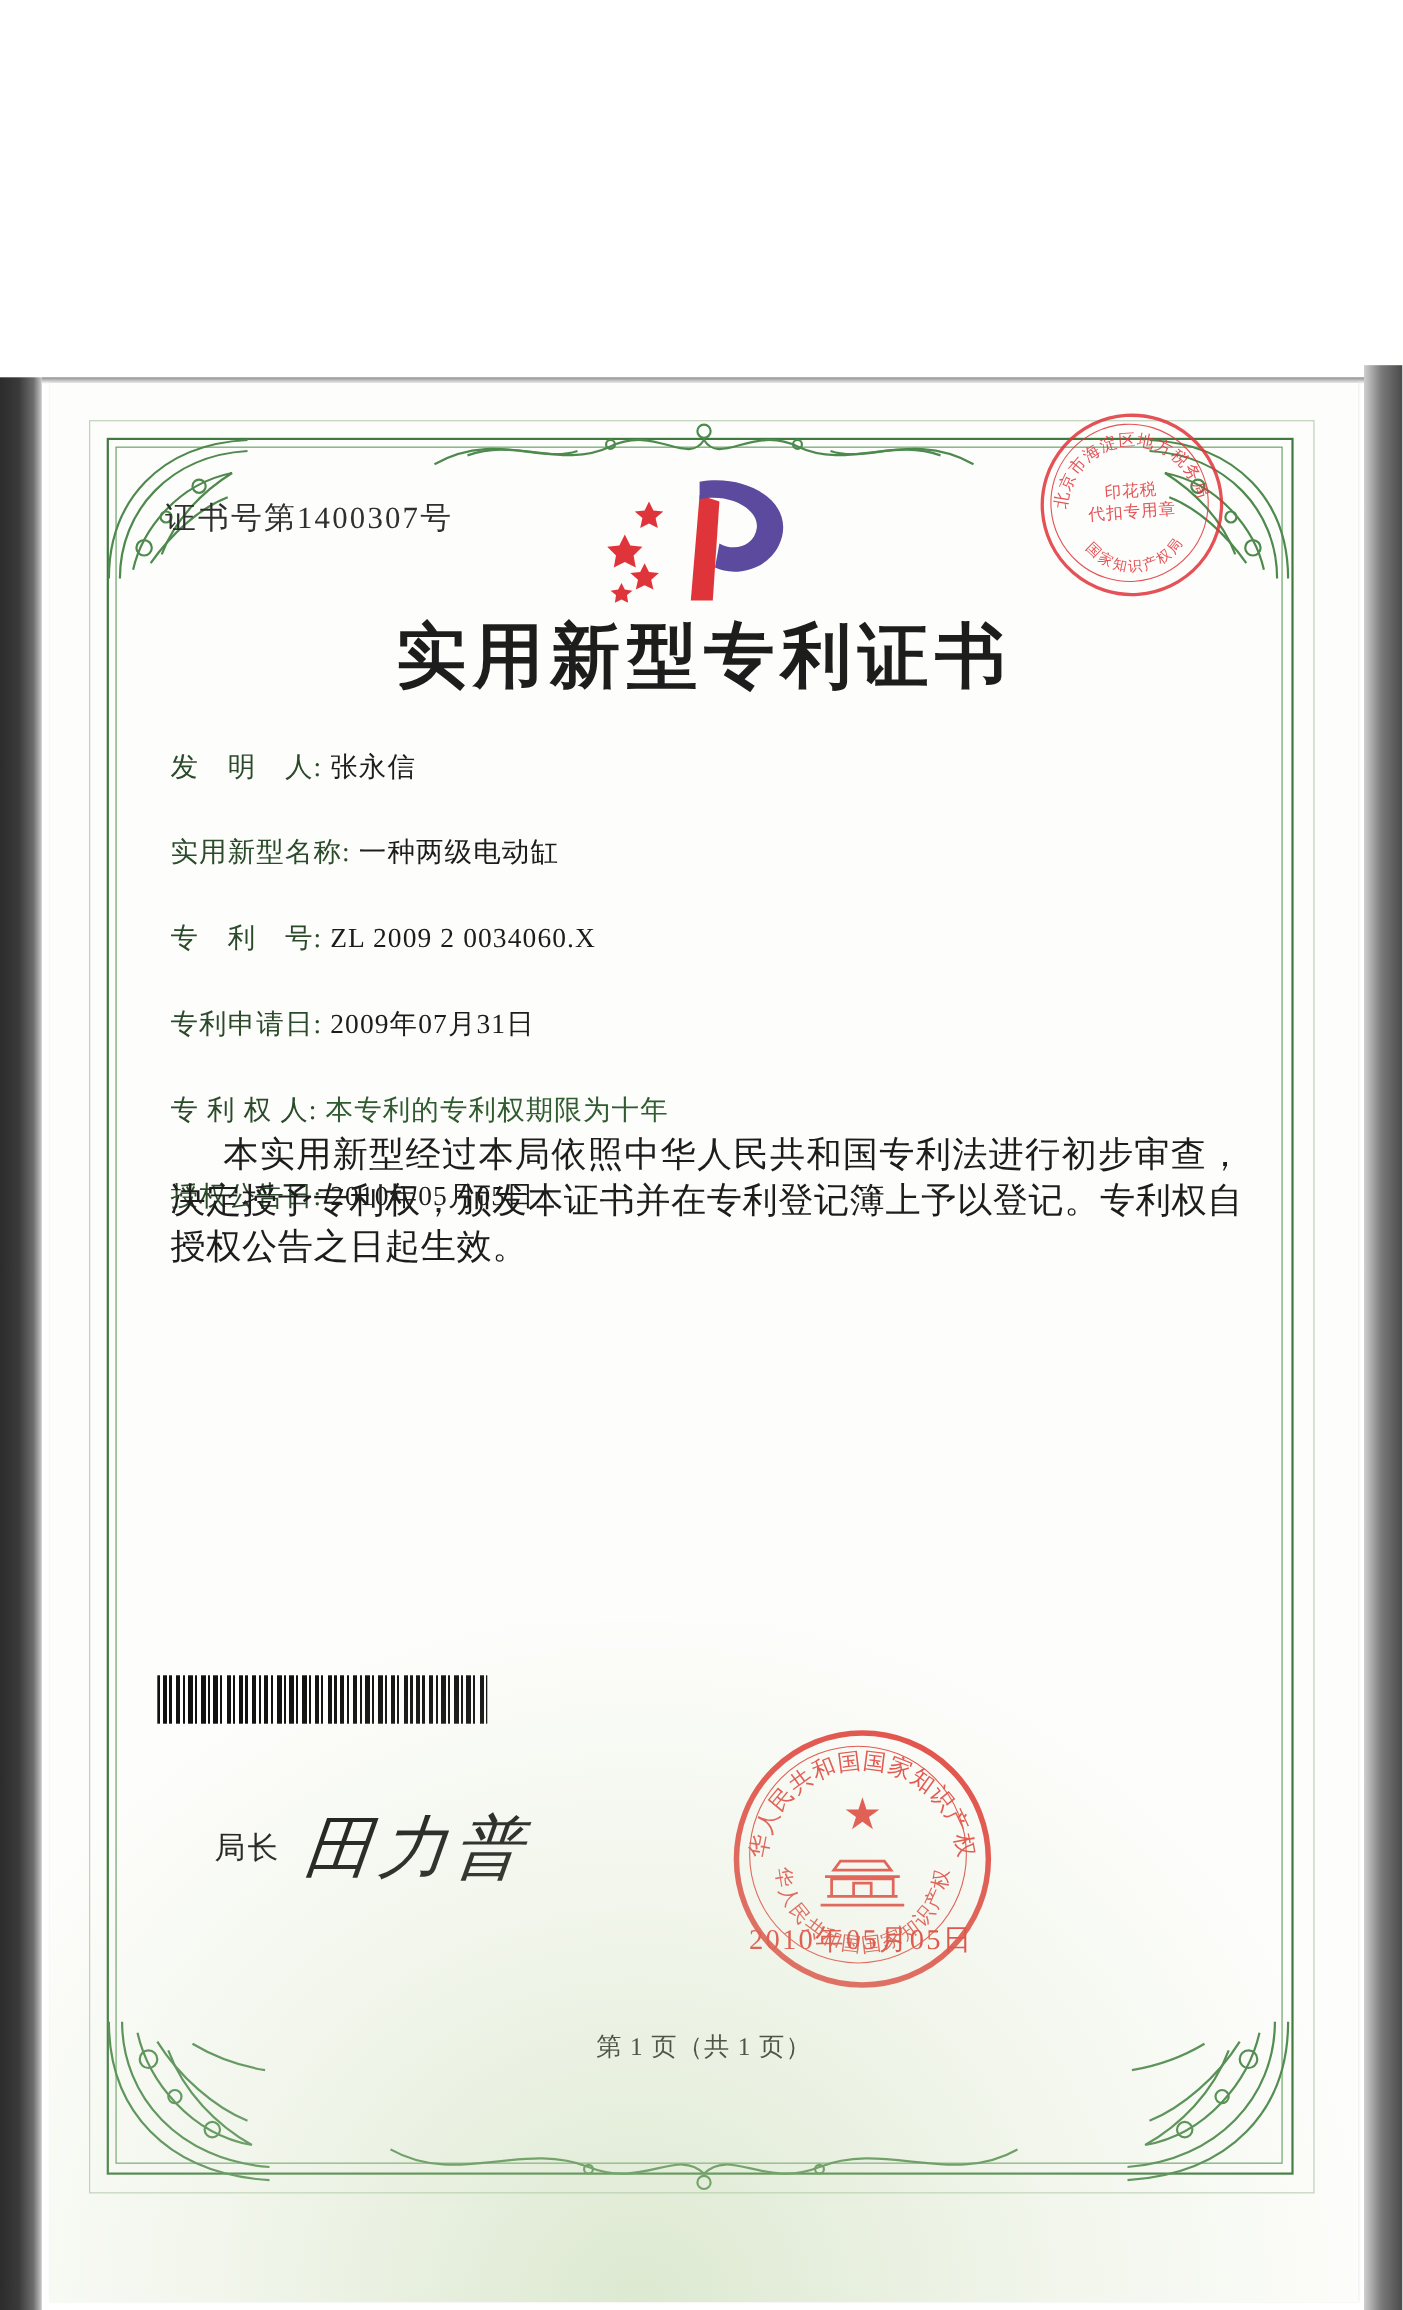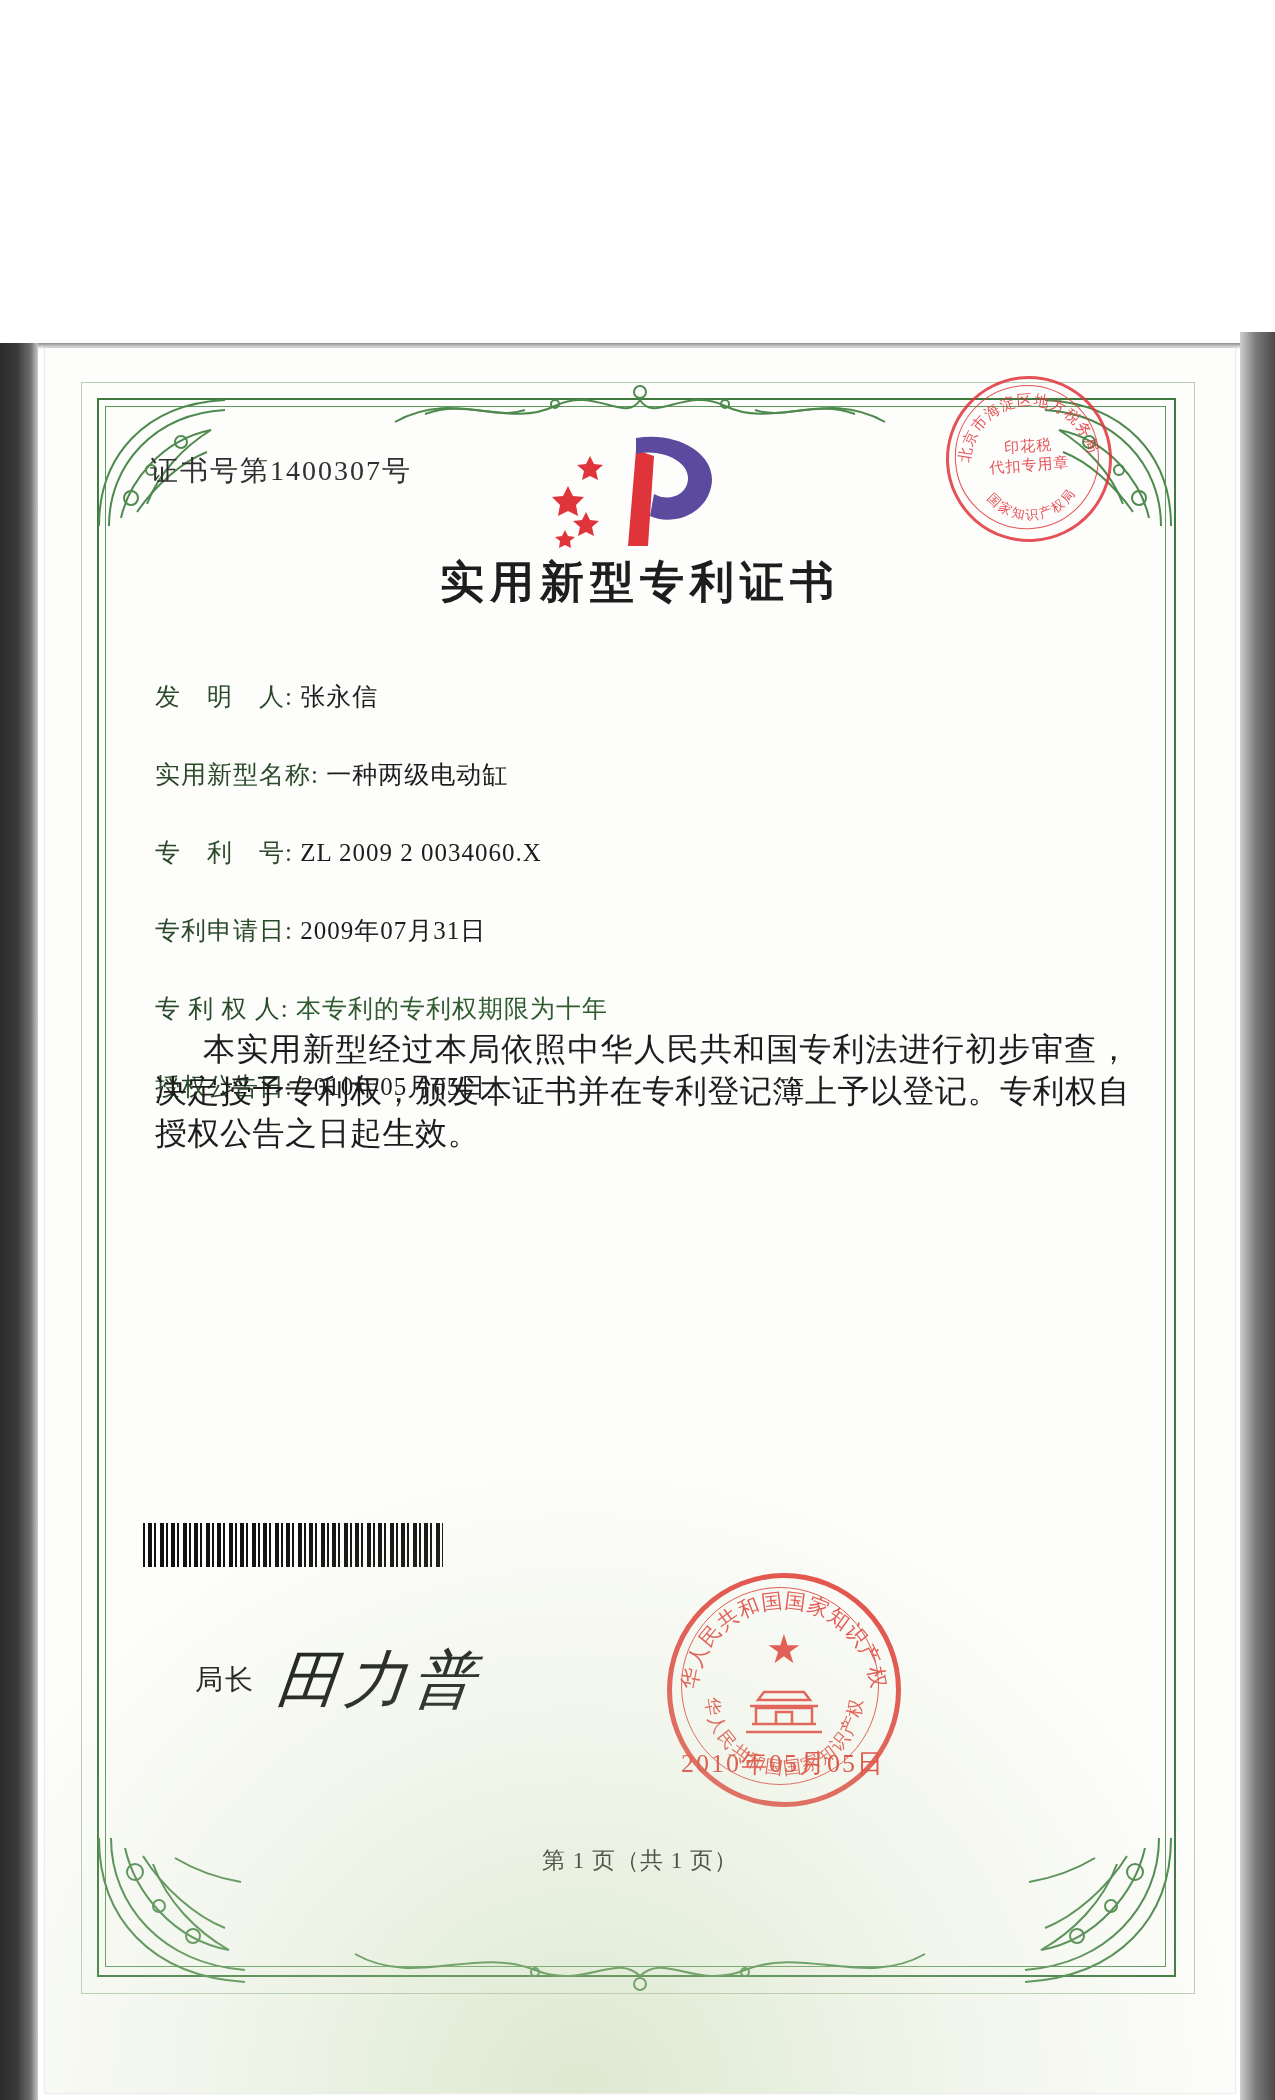--- a/index.html
+++ b/index.html
@@ -142,21 +142,21 @@
     line-height: 19px;
     letter-spacing: 1px;
     font-family: "DejaVu Sans", sans-serif;
   }
 
   .title {
     position: absolute;
     left: 0; top: 205px;
     width: 1190px;
     text-align: center;
-    font-size: 44px;
+    font-size: 64px;
     font-weight: bold;
     letter-spacing: 6px;
     color: #1d1d1d;
     font-family: "DejaVu Serif", "Liberation Serif", serif;
   }
 
   .fields {
     position: absolute;
     left: 110px; top: 332px;
     width: 980px;

